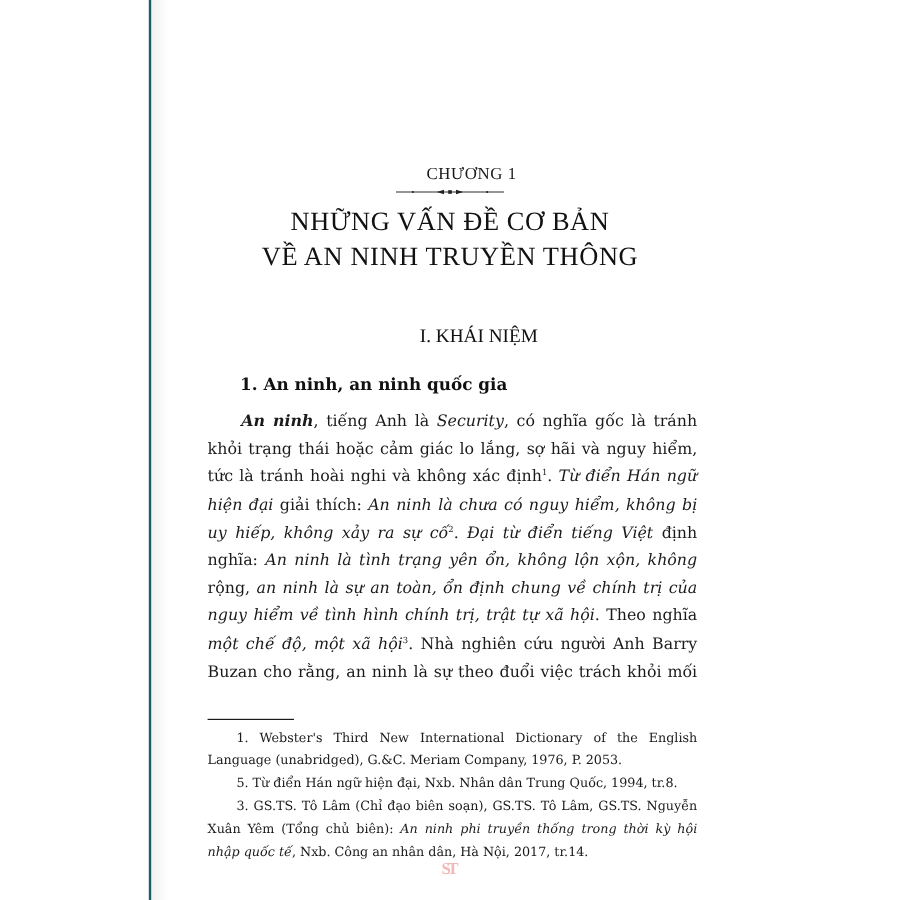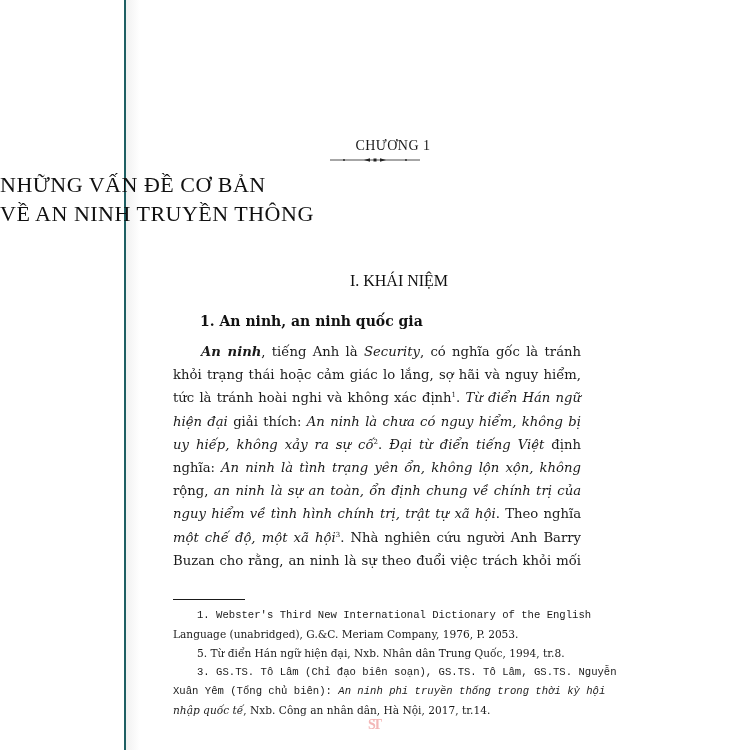--- a/index.html
+++ b/index.html
@@ -49,21 +49,21 @@
       top: 157px;
       left: 330px;
       width: 90px;
       height: 6px;
     }
     .chapter-title {
       position: absolute;
       left: 0;
       width: 750px;
       top: 170px;
-      text-align: left;
+      text-align: center;
       font-family: "Liberation Serif", serif;
       font-size: 22px;
       line-height: 29px;
       letter-spacing: 0.5px;
       color: #111;
     }
     .section-title {
       position: absolute;
       left: 0;
       width: 750px;
@@ -118,21 +118,21 @@
       width: 408px;
       font-family: "DejaVu Serif", serif;
       font-size: 10.6px;
       line-height: 19px;
       color: #1a1a1a;
     }
     .footnotes .line {
       display: block;
       white-space: nowrap;
     }
-    .footnotes .line.just { text-align: justify; text-align-last: justify; font-family: Liberation Mono, monospace; }
+    .footnotes .line.just { text-align: justify; text-align-last: justify; }
     .footnotes .line.indent { padding-left: 24px; }
     .watermark {
       position: absolute;
       left: 368px;
       top: 717px;
       width: 14px;
       height: 16px;
       font-family: "Liberation Serif", serif;
       font-weight: bold;
       font-size: 14px;

